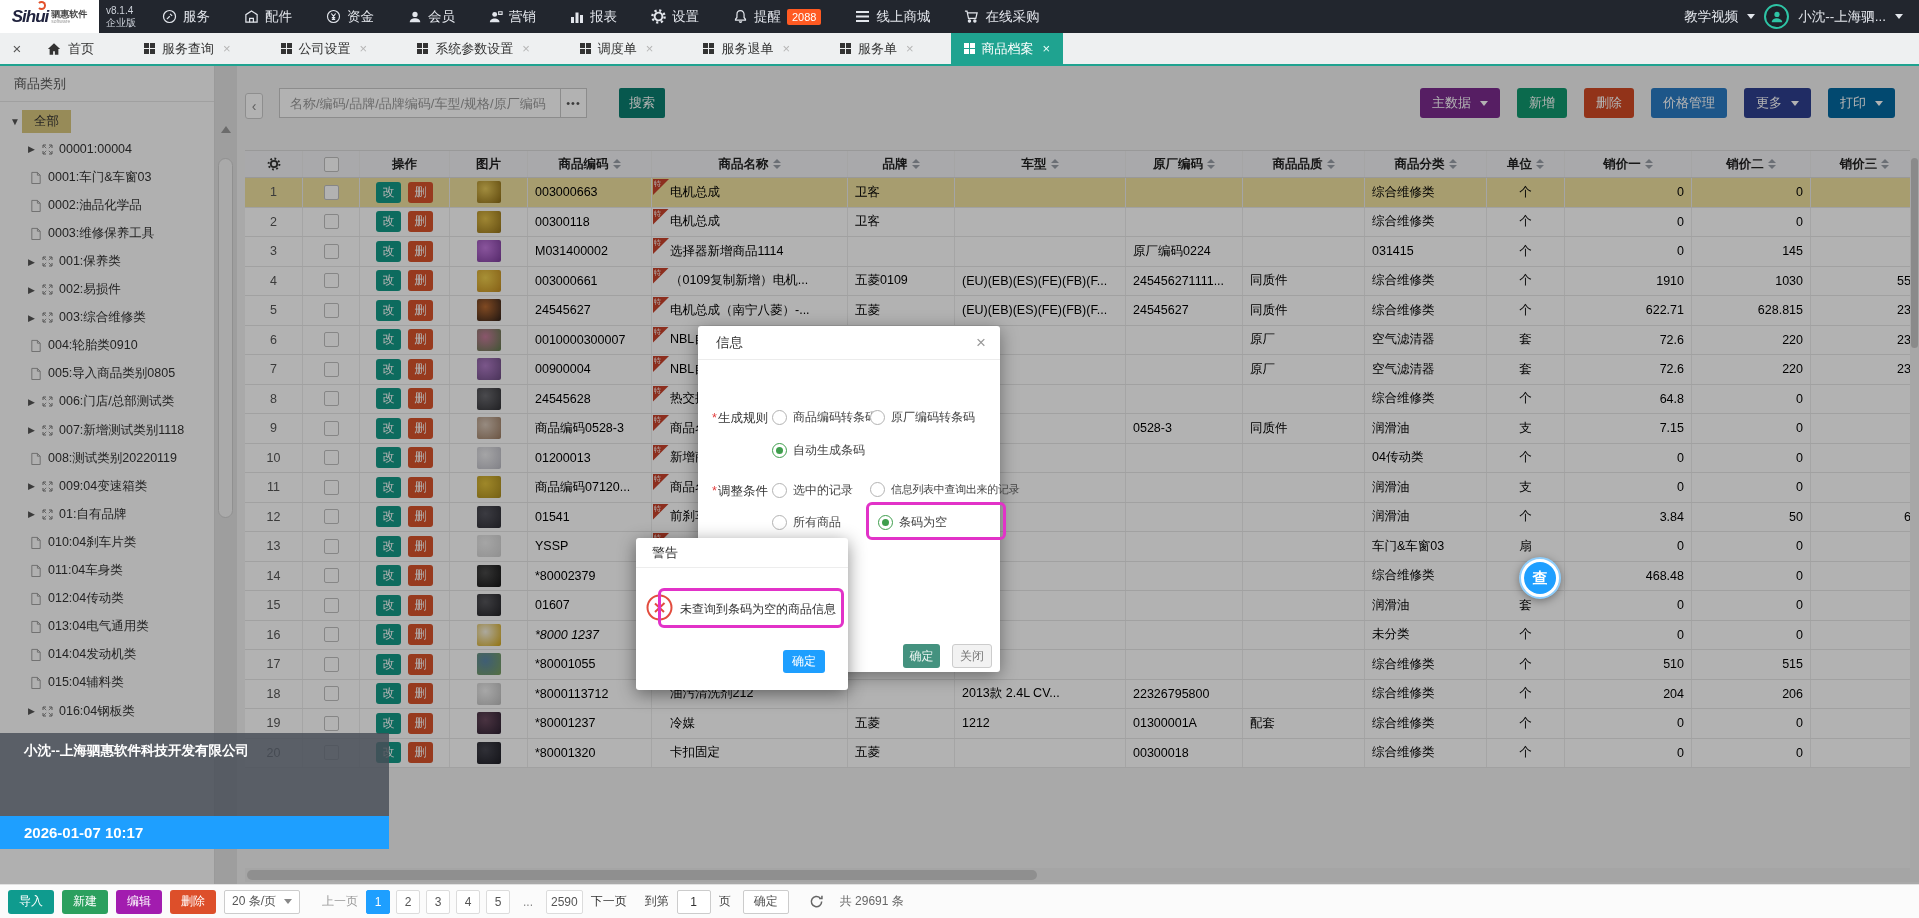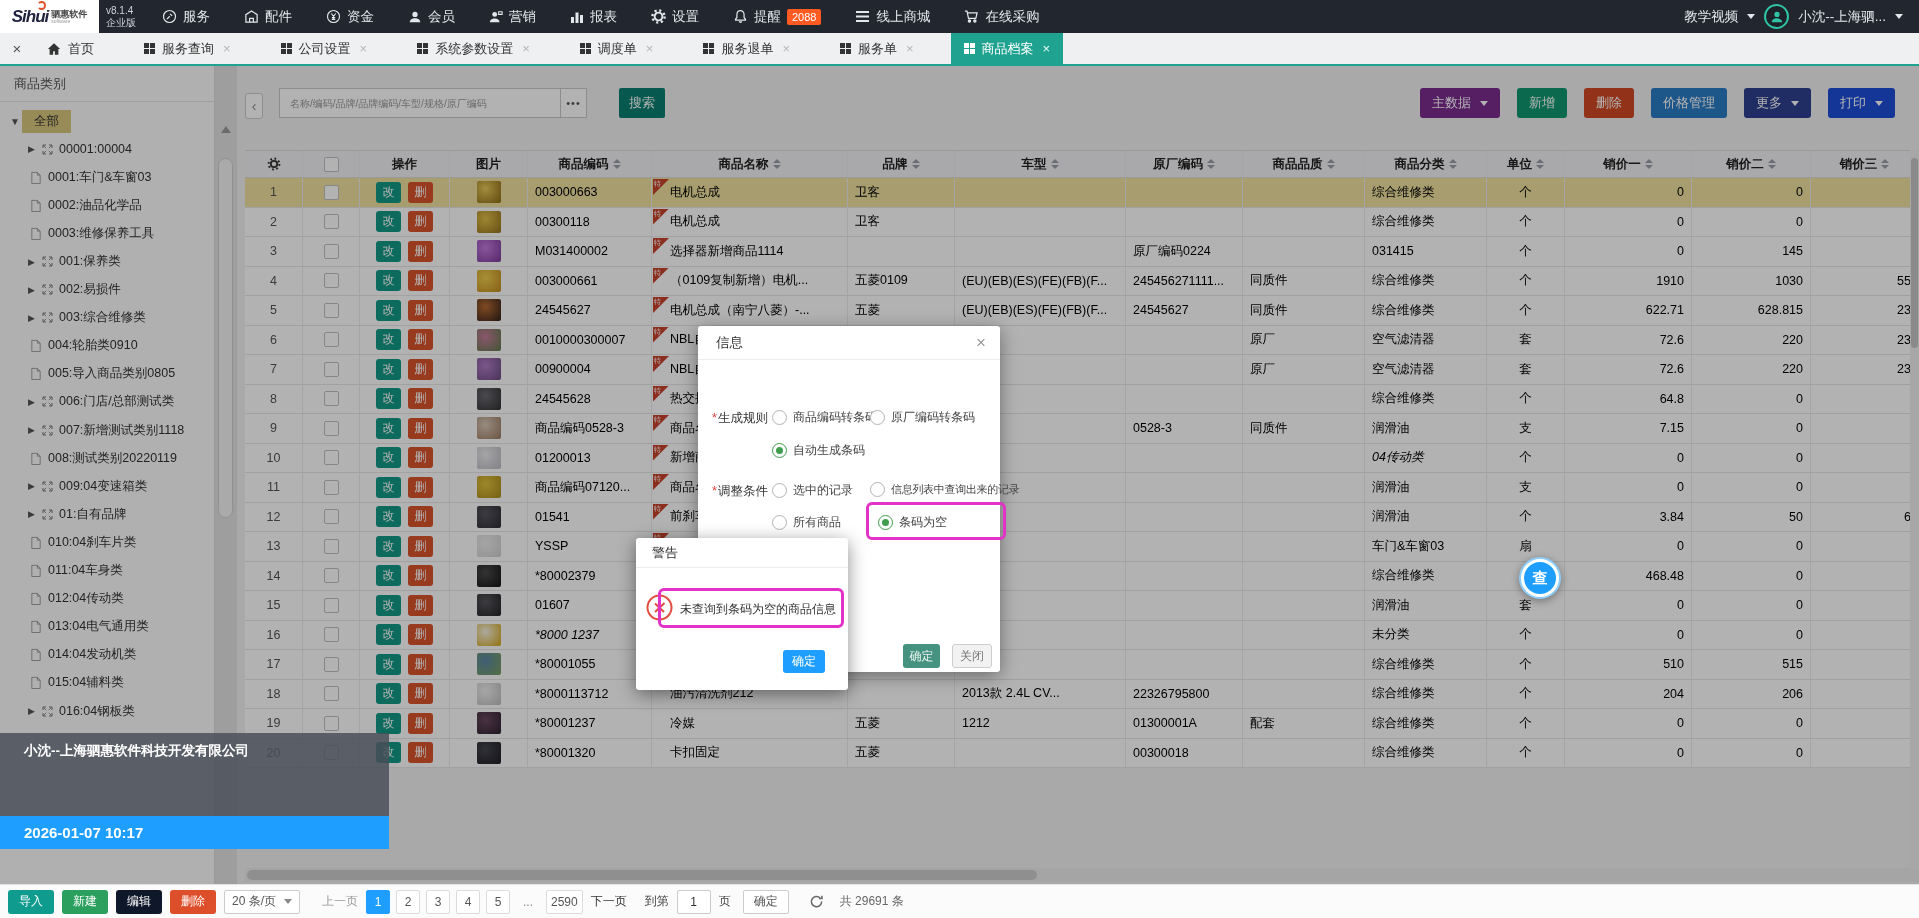--- a/index.html
+++ b/index.html
@@ -52,21 +52,21 @@
   .tree-item.branch, .tree-item.leaf { padding-left:28px; }
   .tree-label.sel { background:#d9c77e; padding:3px 12px; }
   .side-scroll { position:absolute; left:215px; top:0; width:22px; height:100%; background:#e2e2e2; }
   .side-scroll .up { position:absolute; left:6px; top:60px; width:0; height:0; border-left:5px solid transparent; border-right:5px solid transparent; border-bottom:7px solid #9a9a9a; }
   .side-scroll .thumb { position:absolute; left:3px; top:92px; width:15px; height:360px; background:#f4f4f4; border:1px solid #cfcfcf; border-radius:8px; }
 
   
   .toolbar { position:absolute; left:237px; top:0; right:0; height:84px; }
   .collapse-btn { position:absolute; left:8px; top:27px; width:18px; height:26px; background:#fff; border:1px solid #ccc; border-radius:3px; color:#888; font-size:14px; text-align:center; line-height:24px; cursor:pointer; }
   .search-wrap { position:absolute; left:42px; top:22px; height:30px; display:flex; }
-  .search-input { width:282px; height:30px; border:1px solid #c9c9c9; background:#fff; padding:0 10px; font-size:10px; color:#666; font-family:inherit; }
+  .search-input { width:282px; height:30px; border:1px solid #c9c9c9; background:#fff; padding:0 10px; font-size:13px; color:#666; font-family:inherit; }
   .search-input::placeholder { color:#9a9a9a; }
   .search-more { width:26px; height:30px; border:1px solid #c9c9c9; border-left:none; background:#fff; color:#555; font-size:11px; letter-spacing:1px; display:flex; align-items:center; justify-content:center; cursor:pointer; }
   .search-btn { position:absolute; left:382px; top:22px; width:46px; height:30px; background:#0b7f70; color:#fff; border:none; font-size:13px; border-radius:2px; font-family:inherit; cursor:pointer; }
   .tool-btns { position:absolute; right:24px; top:22px; display:flex; gap:17px; }
   .tbtn { height:30px; border:none; border-radius:3px; color:#fff; font-size:13px; padding:0 12px; display:flex; align-items:center; gap:6px; font-family:inherit; cursor:pointer; white-space:nowrap; }
 
   
   .grid { position:absolute; left:245px; top:84px; width:1674px; background:#fff; font-size:12.5px; }
   .g-head { display:flex; height:28px; background:#f2f3f5; border-top:1px solid #dcdcdc; border-bottom:1px solid #dcdcdc; font-weight:bold; color:#222; }
   .g-head .cell { display:flex; align-items:center; justify-content:center; gap:4px; }
@@ -590,21 +590,21 @@
           <button class="tbtn" style="background: rgb(209, 74, 36);">
             <span>删除</span>
           </button>
           <button class="tbtn" style="background: rgb(42, 123, 196);">
             <span>价格管理</span>
           </button>
           <button class="tbtn" style="background: rgb(47, 63, 144);">
             <span>更多</span>
             <span class="caret"></span>
           </button>
-          <button class="tbtn" style="background: #1d4ed8;">
+          <button class="tbtn" style="background: #0369a1;">
             <span>打印</span>
             <span class="caret"></span>
           </button>
         </div>
     </div>
 
     <div class="grid">
       <div class="g-head" id="g-head">
           <div class="cell center" style="width: 58px;">
             <span style="display: flex;">
@@ -959,21 +959,21 @@
             </div>
             <div class="cell" style="width: 124px;">01200013</div>
             <div class="cell name-cell" style="width: 196px;">
               <span class="ribbon">特</span>
               <span>新增商品</span>
             </div>
             <div class="cell" style="width: 107px;"></div>
             <div class="cell" style="width: 171px;"></div>
             <div class="cell" style="width: 117px;"></div>
             <div class="cell" style="width: 122px;"></div>
-            <div class="cell" style="width: 122px; font-style: italic;">04传动类</div>
+            <div class="cell" style="width: 122px;">04传动类</div>
             <div class="cell center" style="width: 78px;">个</div>
             <div class="cell right" style="width: 127px;">0</div>
             <div class="cell right" style="width: 119px;">0</div>
             <div class="cell right" style="width: 108px;"></div>
           </div>
           <div class="g-row">
             <div class="cell center num" style="width: 58px;">11</div>
             <div class="cell center" style="width: 57px;">
               <span class="cbx"></span>
             </div>
@@ -1312,21 +1312,21 @@
     <div class="ad-bar2">2026-01-07 10:17</div>
   </div>
 
   <div class="float-find">
     <div class="inner">查</div>
   </div>
 
   <div class="pager">
     <button class="pbtn" style="background:#0f9b8e">导入</button>
     <button class="pbtn" style="background:#2ba05e">新建</button>
-    <button class="pbtn" style="background:#0f172a">编辑</button>
+    <button class="pbtn" style="background:#a21caf">编辑</button>
     <button class="pbtn" style="background:#dd4f2a">删除</button>
     <div class="per-page">
         <span>20 条/页</span>
         <span class="caret" style="color:#888"></span>
       </div>
     <span class="pg-prev">上一页</span>
     <div class="pg-pages" id="pg-pages">
         <span class="pg active">1</span>
         <span class="pg">2</span>
         <span class="pg">3</span>

